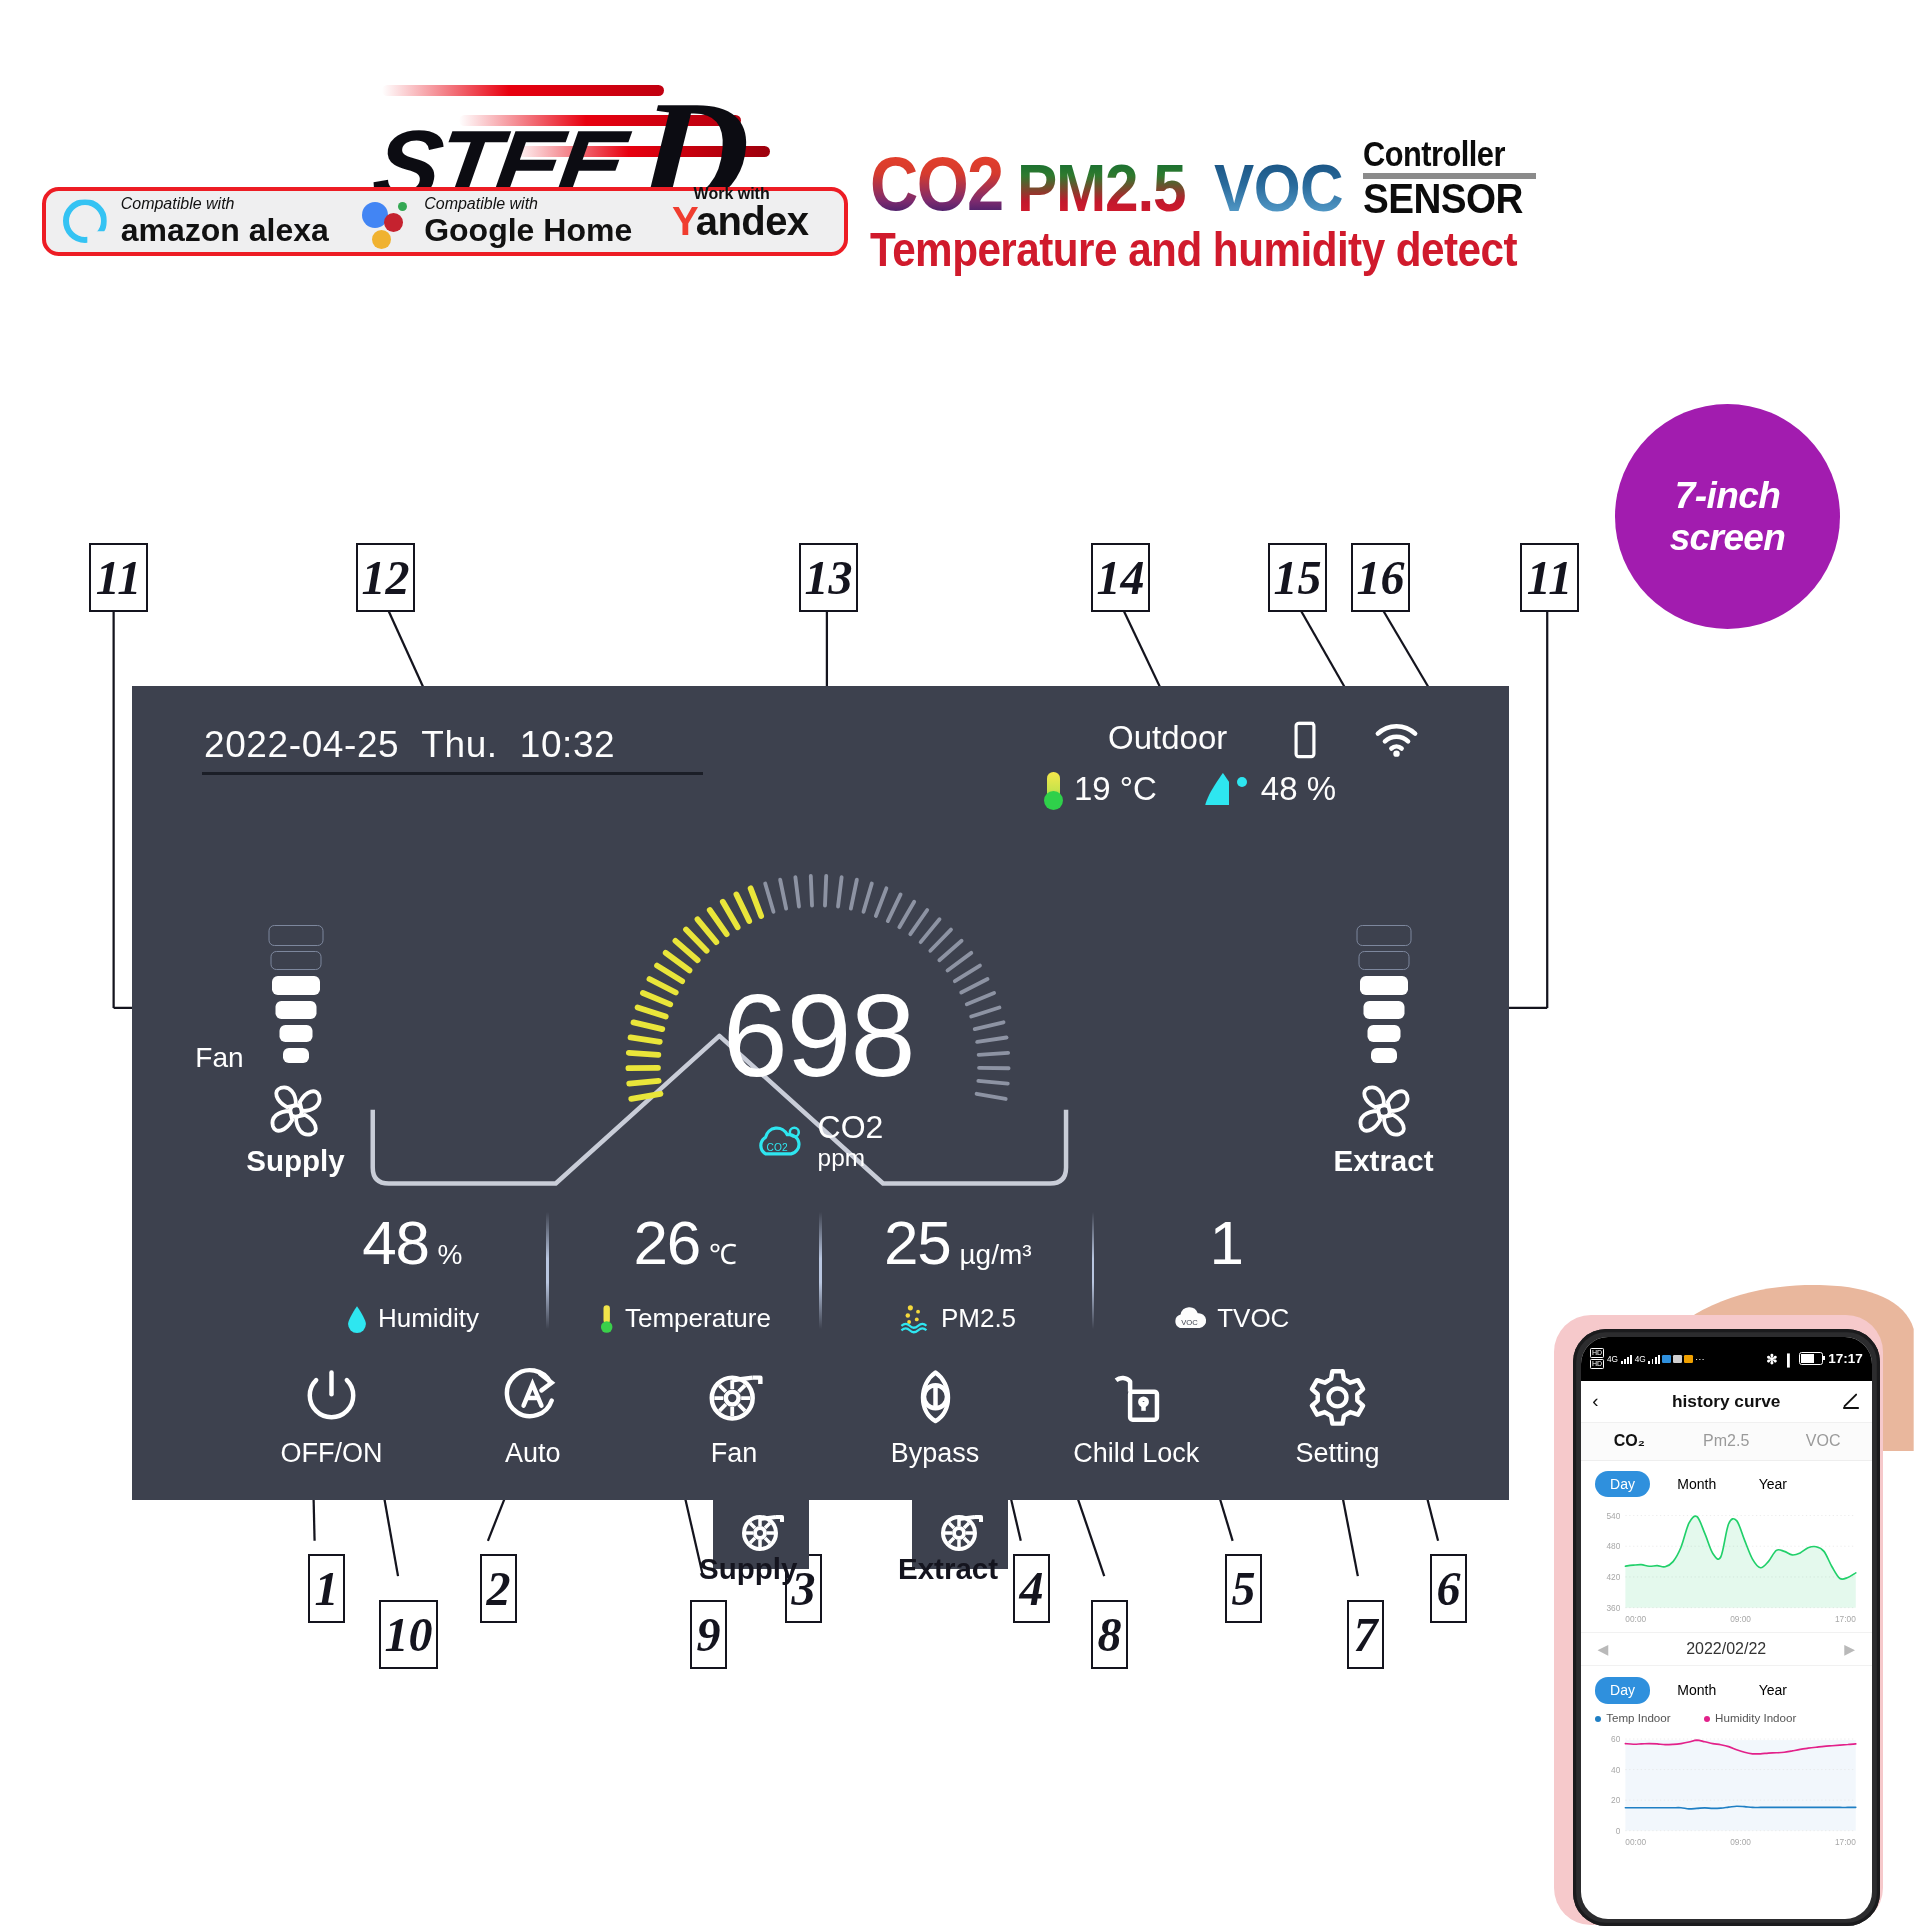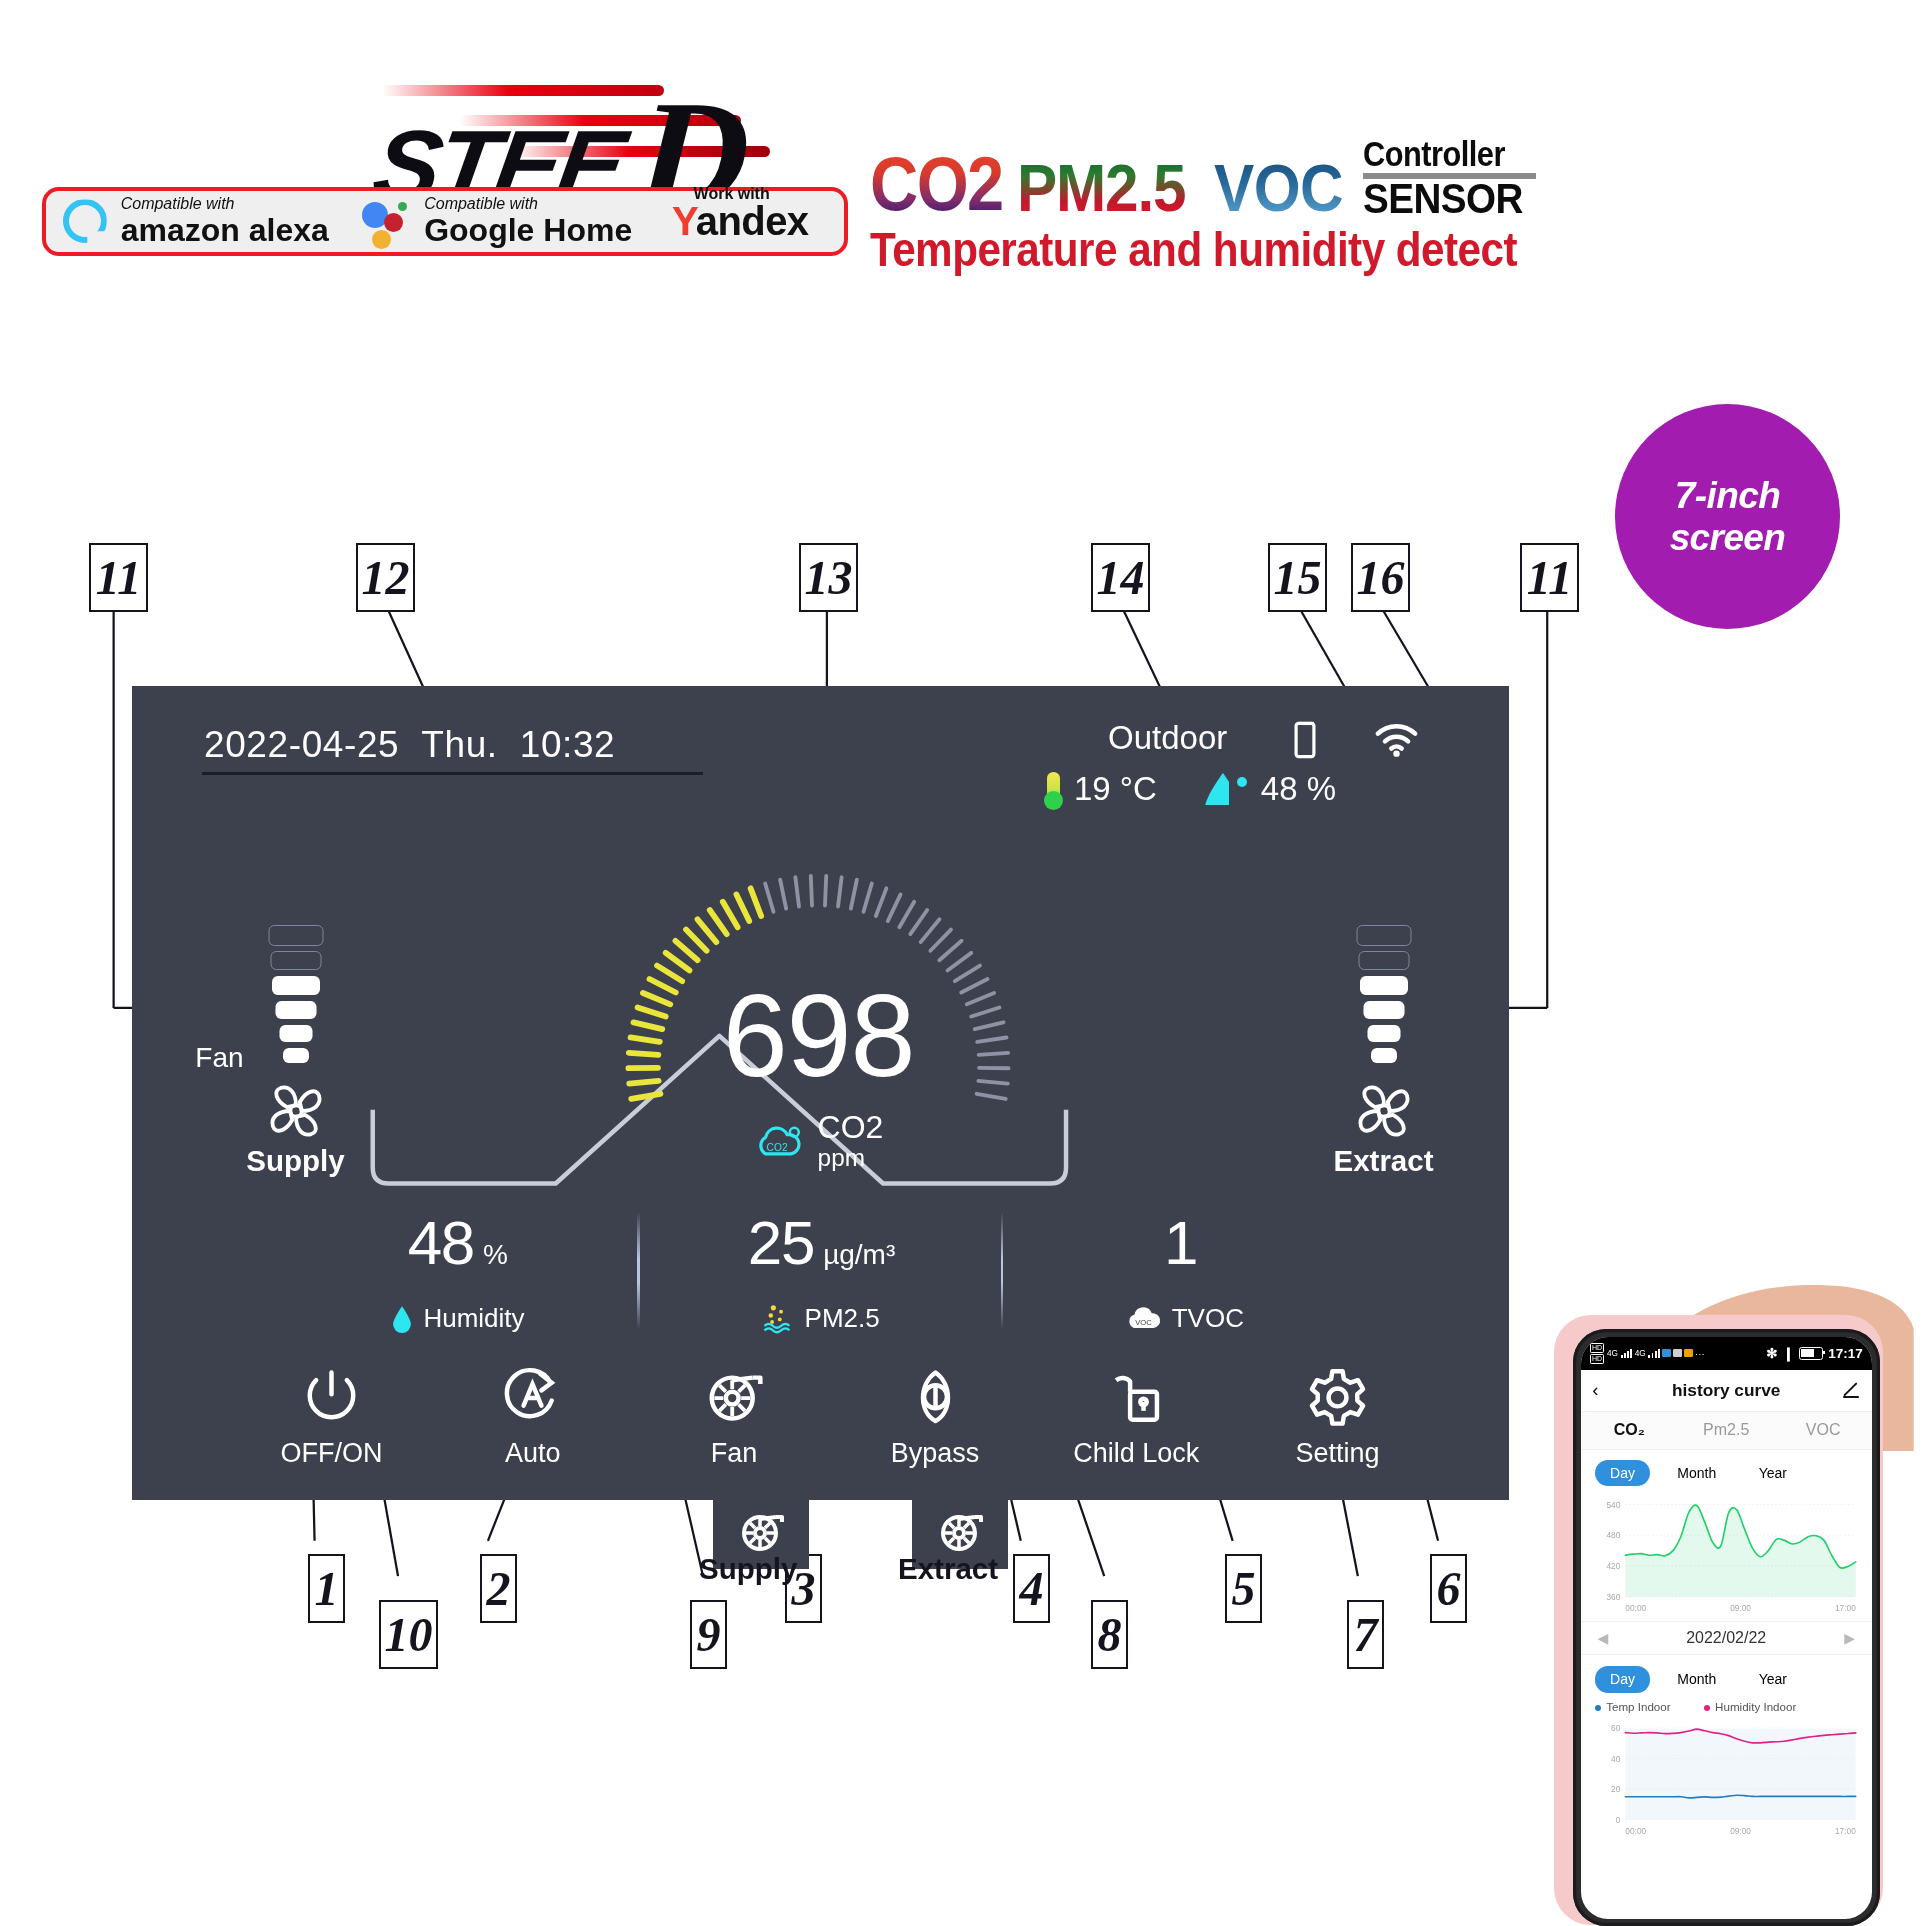--- a/index.html
+++ b/index.html
@@ -125,21 +125,21 @@
   
   .tabstub{position:absolute;width:96px;height:69px;background:#3d414e;display:flex;align-items:flex-start;justify-content:center;padding-top:3.9px;box-sizing:border-box;}
   .stublabel{position:absolute;font-size:29.5px;font-weight:bold;color:#14141e;white-space:nowrap;}
 
   
   #phone-wrap{left:1541px;top:1239px;width:385px;height:687px;}
   #hand{position:absolute;left:72px;top:0px;width:302px;height:212px;}
   #phone-shadow{position:absolute;left:13px;top:76px;width:329px;height:610px;border-radius:37px;background:#f6c9cb;}
   #phone-body{position:absolute;left:32px;top:90px;width:307px;height:597px;border-radius:33px;background:#2c2c2e;box-shadow:0 0 0 3.2px #1b1b1d inset;}
   #phone-screen{position:absolute;left:7.7px;top:7.7px;width:291px;height:582px;border-radius:27px;background:#ffffff;overflow:hidden;}
-  #ph-status{height:33px;background:#000;color:#fff;display:flex;align-items:center;justify-content:space-between;padding:0 9px;font-size:13px;}
+  #ph-status{height:44px;background:#000;color:#fff;display:flex;align-items:center;justify-content:space-between;padding:0 9px;font-size:13px;}
   .stat-left{display:flex;align-items:center;gap:2.6px;}
   .hdbox{font-size:7px;border:0.6px solid #fff;border-radius:1.3px;padding:0 1.3px;line-height:1.1;}
   .bars{display:flex;align-items:flex-end;gap:1.3px;height:10.3px;}
   .bars i{display:block;width:1.9px;background:#fff;}
   .stat-right{display:flex;align-items:center;gap:5.1px;font-size:13.5px;font-weight:bold;}
   .battery{width:22px;height:11px;border:1.3px solid #fff;border-radius:2.6px;position:relative;}
   .battery:before{content:"";position:absolute;left:1.3px;top:1.3px;bottom:1.3px;width:13px;background:#fff;}
   .battery:after{content:"";position:absolute;right:-3.2px;top:3.2px;width:1.9px;height:3.2px;background:#fff;}
   #ph-nav{height:41px;display:flex;align-items:center;justify-content:center;position:relative;border-bottom:0.6px solid #f0f0f0;}
   #ph-nav .title{font-size:17.3px;font-weight:bold;color:#111;}
@@ -406,20 +406,31 @@
     <div class="val"><span class="num">48</span><span class="unit">%</span></div>
     <div class="lab">
       <svg width="22" height="28" viewBox="0 0 34 44">
         <path d="M17 2 C17 2 31 22 31 30 A14 14 0 0 1 3 30 C3 22 17 2 17 2 Z" fill="#2ee6f0"></path>
       </svg>
       <span>Humidity</span>
     </div>
     <div class="divider" style="right:0;"></div>
   </div>
   <div class="reading">
+    <div class="val"><span class="num">26</span><span class="unit">℃</span></div>
+    <div class="lab">
+      <svg width="15.4" height="29.5" viewBox="0 0 24 46">
+        <rect x="7" y="2" width="10" height="28" rx="5" fill="#f2e54a"></rect>
+        <circle cx="12" cy="36" r="9" fill="#3ad04a"></circle>
+      </svg>
+      <span>Temperature</span>
+    </div>
+    <div class="divider" style="right:0;"></div>
+  </div>
+  <div class="reading">
     <div class="val"><span class="num">25</span><span class="unit">µg/m³</span></div>
     <div class="lab">
       <svg width="31" height="29.5" viewBox="0 0 48 46">
         <circle cx="16" cy="6" r="4" fill="#f5d93c"></circle>
           <circle cx="28" cy="12" r="3" fill="#f5d93c"></circle>
         <circle cx="12" cy="18" r="3.5" fill="#f5d93c"></circle>
           <circle cx="26" cy="24" r="3" fill="#f5d93c"></circle>
         <circle cx="14" cy="28" r="3" fill="#f5d93c"></circle>
         <path d="M2 34 q7 -6 13 0 t13 0 t13 0" fill="none" stroke="#2ee6f0" stroke-width="3.5"></path>
         <path d="M2 41 q7 -6 13 0 t13 0 t13 0" fill="none" stroke="#2ee6f0" stroke-width="3.5"></path>

